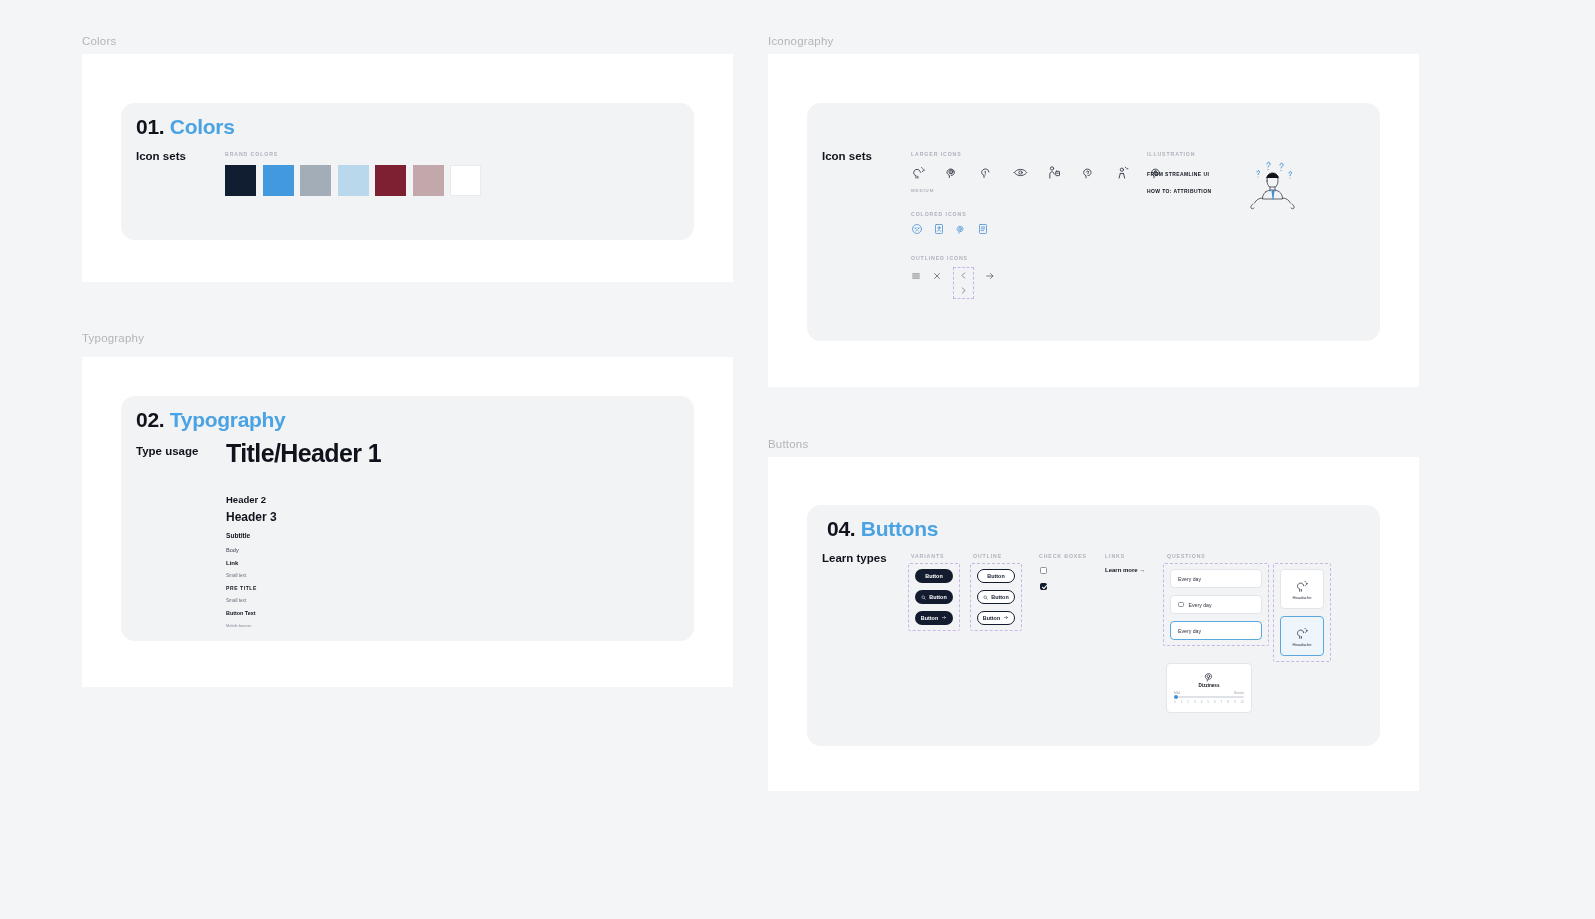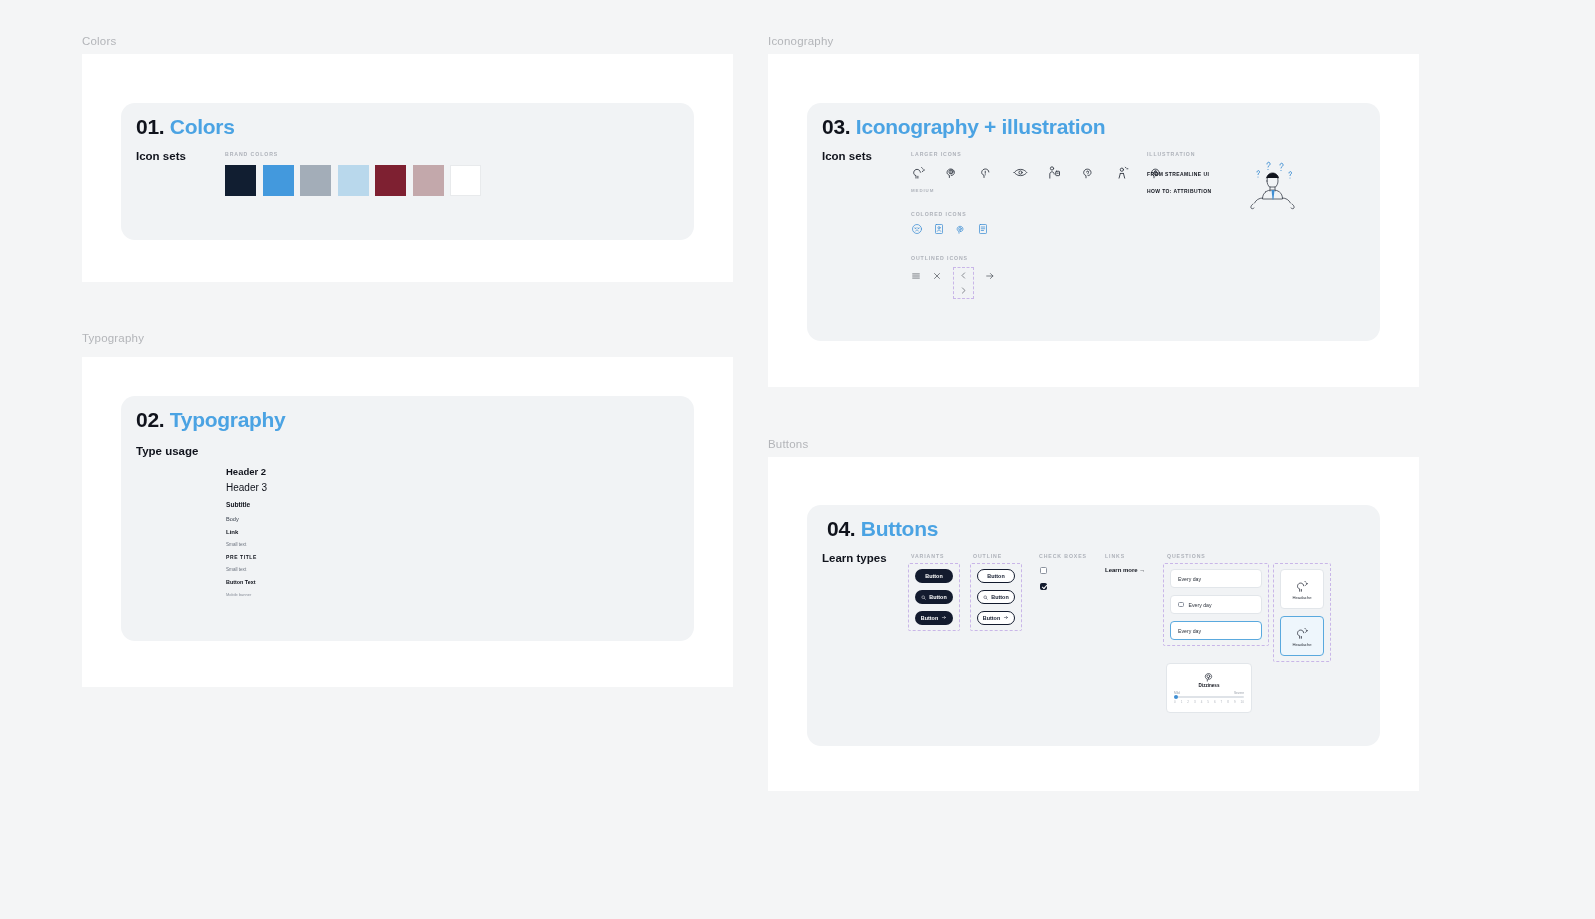--- a/index.html
+++ b/index.html
@@ -51,21 +51,21 @@
 
   
   .swatches { display: flex; gap: 6.5px; }
   .swatch { width: 31px; height: 31px; }
   .swatch.white { border: 1px solid #e8eaec; }
 
   
   .type-list { display: flex; flex-direction: column; }
   .t-h1 { font-size: 25px; font-weight: 700; color: #10131c; letter-spacing: -.6px; line-height: 1.1; }
   .t-h2 { font-size: 9.5px; font-weight: 700; color: #10131c; }
-  .t-h3 { font-size: 10px; font-weight: 400; color: #10131c; }
+  .t-h3 { font-size: 12px; font-weight: 700; color: #10131c; }
   .t-sub { font-size: 6.6px; font-weight: 700; color: #10131c; }
   .t-body { font-size: 5.6px; font-weight: 400; color: #3d4450; }
   .t-link { font-size: 6px; font-weight: 700; color: #10131c; }
   .t-small { font-size: 4.6px; font-weight: 400; color: #6b727e; }
   .t-pre { font-size: 5px; font-weight: 700; color: #10131c; letter-spacing: .6px; }
   .t-btn { font-size: 5.4px; font-weight: 700; color: #10131c; }
   .t-mini { font-size: 4px; font-weight: 400; color: #8a909a; }
 
   
   .icon-row { display: flex; align-items: center; }
@@ -145,39 +145,36 @@
   </div>
 
   <div class="frame" style="left:82px; top:357px; width:651px; height:330px;"></div>
   <div class="card" style="left:121px; top:396px; width:573px; height:245px;">
     <div class="card-head" style="position:absolute; left:15px; top:12px;text-align:center;">
       <span>02.</span>
       <span class="accent">Typography</span>
     </div>
     <div class="side-label" style="position:absolute; left:15px; top:49px;">Type usage</div>
     <div class="type-list" id="type-list" style="position:absolute; left:105px; top:44px; width:300px;">
+        <div class="t-h1" style="margin-top: 0px;">Title/Header 1</div>
         <div class="t-h2" style="margin-top: 26px;">Header 2</div>
         <div class="t-h3" style="margin-top: 5px;">Header 3</div>
         <div class="t-sub" style="margin-top: 8px;">Subtitle</div>
         <div class="t-body" style="margin-top: 8px;">Body</div>
         <div class="t-link" style="margin-top: 7px;">Link</div>
         <div class="t-small" style="margin-top: 7px;">Small text</div>
         <div class="t-pre" style="margin-top: 7px;">PRE TITLE</div>
         <div class="t-small" style="margin-top: 7px;">Small text</div>
         <div class="t-btn" style="margin-top: 7px;">Button Text</div>
         <div class="t-mini" style="margin-top: 7px;">Mobile banner</div>
       </div>
   </div>
 
   <div class="frame" style="left:768px; top:54px; width:651px; height:333px;"></div>
   <div class="card" style="left:807px; top:103px; width:573px; height:238px;">
-    <div class="card-head" style="position:absolute; left:15px; top:12px;">
-      <span>03.</span>
-      <span class="accent">Iconography + illustration</span>
-    </div>
     <div class="side-label" style="position:absolute; left:15px; top:47px;">Icon sets</div>
 
     <div class="micro" style="position:absolute; left:104px; top:48px;">LARGER ICONS</div>
     <div class="icon-row" style="position:absolute; left:104px; top:62px; gap:19px;">
       <svg width="15" height="15" viewBox="0 0 24 24">
           <path class="ico" d="M8 21v-4l-2-1c-1.5-1-2-3-1.5-5 .6-2.5 2.8-4 5.2-4 2.8 0 5 2 5.3 4.6"></path>
           <path class="ico" d="M11 21v-3"></path>
           <path class="ico" d="M17 4l1.5 1.5M19.5 8h2M18 11l1.5-1.5"></path>
         </svg>
       <svg width="15" height="15" viewBox="0 0 24 24">

